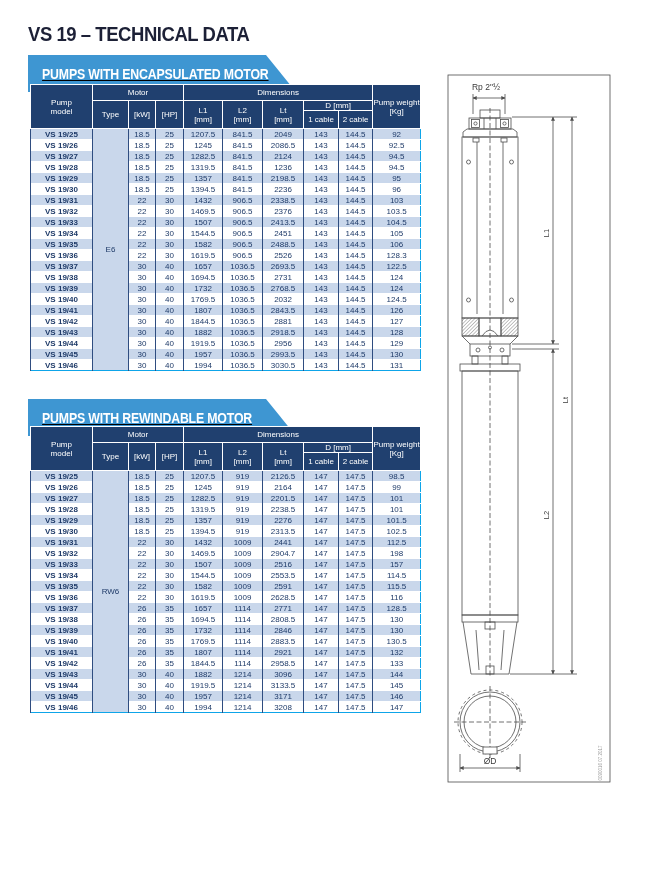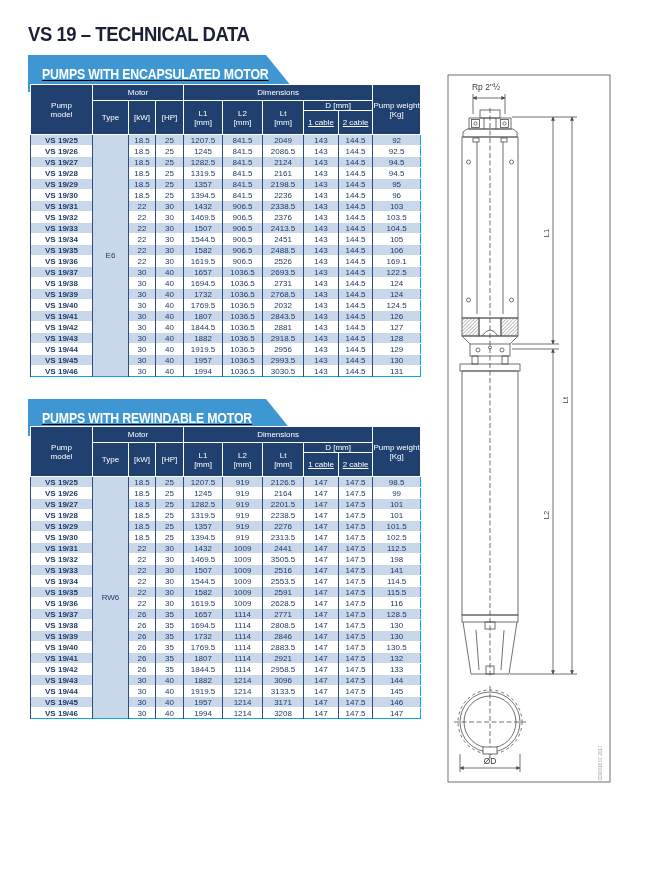--- a/index.html
+++ b/index.html
@@ -33,21 +33,21 @@
   }
   .table-1 { top:84px; }
   .table-2 { top:426px; }
 
   table.data th {
     background:#20406f; color:#ffffff; font-weight:400;
     font-size:8px; line-height:9px; text-align:center; vertical-align:middle;
     border:1px solid #ffffff; white-space:pre-line; padding:0;
   }
   thead tr:nth-child(1) th { height:16px; }
-  thead tr:nth-child(3) th { height:24px;text-decoration:underline; }
+  thead tr:nth-child(3) th { height:18px; }
 
   table.data td {
     font-size:8px; color:#1e3a68; text-align:center; vertical-align:middle;
     height:11px; padding:0; border-left:1px solid #2f4d80; border-top:1px solid #ffffff;
   }
   tbody tr:nth-child(odd) td { background:#c9d7eb; }
   tbody tr:nth-child(even) td { background:#ffffff; }
   td.model { font-weight:700;margin-top:20px; }
   td.type-cell { background:#c9d7eb !important; font-weight:400; border-top:none; }
 
@@ -142,21 +142,21 @@
           <td>143</td>
           <td>144.5</td>
           <td>94.5</td>
         </tr>
         <tr>
           <td class="model">VS 19/28</td>
           <td>18.5</td>
           <td>25</td>
           <td>1319.5</td>
           <td>841.5</td>
-          <td>2161</td>
+          <td>1236</td>
           <td>143</td>
           <td>144.5</td>
           <td>94.5</td>
         </tr>
         <tr>
           <td class="model">VS 19/29</td>
           <td>18.5</td>
           <td>25</td>
           <td>1357</td>
           <td>841.5</td>
@@ -233,21 +233,21 @@
         </tr>
         <tr>
           <td class="model">VS 19/36</td>
           <td>22</td>
           <td>30</td>
           <td>1619.5</td>
           <td>906.5</td>
           <td>2526</td>
           <td>143</td>
           <td>144.5</td>
-          <td>169.1</td>
+          <td>128.3</td>
         </tr>
         <tr>
           <td class="model">VS 19/37</td>
           <td>30</td>
           <td>40</td>
           <td>1657</td>
           <td>1036.5</td>
           <td>2693.5</td>
           <td>143</td>
           <td>144.5</td>
@@ -476,35 +476,35 @@
           <td>147</td>
           <td>147.5</td>
           <td>112.5</td>
         </tr>
         <tr>
           <td class="model">VS 19/32</td>
           <td>22</td>
           <td>30</td>
           <td>1469.5</td>
           <td>1009</td>
-          <td>3505.5</td>
+          <td>2904.7</td>
           <td>147</td>
           <td>147.5</td>
           <td>198</td>
         </tr>
         <tr>
           <td class="model">VS 19/33</td>
           <td>22</td>
           <td>30</td>
           <td>1507</td>
           <td>1009</td>
           <td>2516</td>
           <td>147</td>
           <td>147.5</td>
-          <td>141</td>
+          <td>157</td>
         </tr>
         <tr>
           <td class="model">VS 19/34</td>
           <td>22</td>
           <td>30</td>
           <td>1544.5</td>
           <td>1009</td>
           <td>2553.5</td>
           <td>147</td>
           <td>147.5</td>

